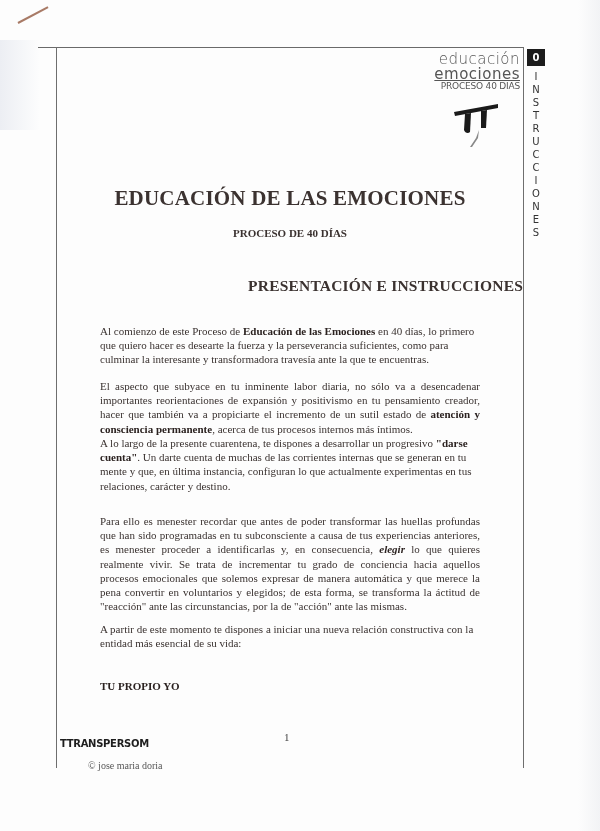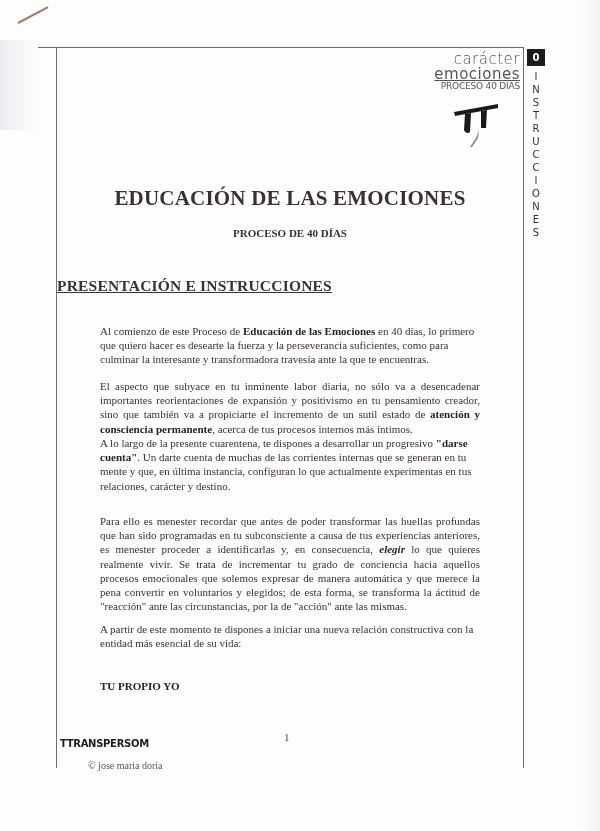--- a/index.html
+++ b/index.html
@@ -28,21 +28,21 @@
   .brand-line3 { font-size: 9px; letter-spacing: -0.2px; margin-top: 0; }
   .logo { position: absolute; left: 452px; top: 98px; width: 50px; height: 50px; }
 
   .side-num { position: absolute; left: 527px; top: 49px; width: 18px; height: 17px; background: #1c1c1c; color: #fff;
     font-family: "DejaVu Sans", sans-serif; font-size: 10px; font-weight: bold; text-align: center; line-height: 17px; }
   .side-text { position: absolute; left: 527px; top: 70px; width: 18px; font-family: "DejaVu Sans", sans-serif; font-size: 10px; color: #333; text-align: center; line-height: 13px; }
   .side-text span { display: block; }
 
   .title { position: absolute; left: 57px; width: 466px; top: 186px; text-align: center; font-weight: bold; font-size: 21px; color: #3b3230; letter-spacing: 0.2px; }
   .subtitle { position: absolute; left: 57px; width: 466px; top: 227px; text-align: center; font-weight: bold; font-size: 11px; color: #3b3230; }
-  .section { position: absolute; left: 57px; width: 466px; top: 277px; text-align: left; font-weight: bold; font-size: 15.5px; color: #3b3230; letter-spacing: 0.2px; text-decoration: underline; }
+  .section { position: absolute; left: 57px; width: 466px; top: 277px; text-align: right; font-weight: bold; font-size: 15.5px; color: #3b3230; letter-spacing: 0.2px; }
 
   .p { position: absolute; left: 100px; width: 380px; font-size: 11px; line-height: 14.2px; color: #3a3230; }
   .p.justify { text-align: justify; }
   .p b { color: #2b2220; }
   .p1 { top: 324px; }
   .p2 { top: 379px; }
   .p3 { top: 420px; margin-top: 16px; }
   .p4 { top: 514px; }
   .p5 { top: 622px; }
   .closing { position: absolute; left: 100px; top: 680px; font-weight: bold; font-size: 11px; color: #2b2220; }
@@ -55,21 +55,21 @@
 <body>
 
 <div class="shade"></div>
 <div class="pen-mark"></div>
 <div class="paper-edge"></div>
 <div class="hline-top"></div>
 <div class="vline-left"></div>
 <div class="vline-right"></div>
 
 <div class="brand">
-  <div class="brand-line1">carácter</div>
+  <div class="brand-line1">educación</div>
   <div class="brand-line2">emociones</div>
   <div class="brand-line3">PROCESO 40 DIAS</div>
 </div>
 
 <svg class="logo" viewBox="0 0 50 50">
   <path d="M2 14 L46 6 L46 10 L3 18 Z" fill="#1a1a1a"></path>
   <path d="M13 16 L19 15 L18 34 C16 36 13 35 12 32 Z" fill="#1a1a1a"></path>
   <path d="M29 13 L35 12 L34 30 L29 30 Z" fill="#1a1a1a"></path>
   <path d="M27 32 L24 40 L18 49 L20 49 L26 40 Z" fill="#888"></path>
 </svg>
@@ -90,21 +90,21 @@
   <span>E</span>
   <span>S</span>
 </div>
 
 <div class="title">EDUCACIÓN DE LAS EMOCIONES</div>
 <div class="subtitle">PROCESO DE 40 DÍAS</div>
 <div class="section">PRESENTACIÓN E INSTRUCCIONES</div>
 
 <div class="p p1"><span>Al comienzo de este Proceso de </span><b>Educación de las Emociones</b><span> en 40 días, lo primero que quiero hacer es desearte la fuerza y la perseverancia suficientes, como para culminar la interesante y transformadora travesía ante la que te encuentras.</span></div>
 
-<div class="p p2 justify"><span>El aspecto que subyace en tu inminente labor diaria, no sólo va a desencadenar importantes reorientaciones de expansión y positivismo en tu pensamiento creador, sino que también va a propiciarte el incremento de un sutil estado de </span><b>atención y consciencia permanente</b><span>, acerca de tus procesos internos más íntimos.</span></div>
+<div class="p p2 justify"><span>El aspecto que subyace en tu inminente labor diaria, no sólo va a desencadenar importantes reorientaciones de expansión y positivismo en tu pensamiento creador, hacer que también va a propiciarte el incremento de un sutil estado de </span><b>atención y consciencia permanente</b><span>, acerca de tus procesos internos más íntimos.</span></div>
 
 <div class="p p3"><span>A lo largo de la presente cuarentena, te dispones a desarrollar un progresivo </span><b>"darse cuenta"</b><span>. Un darte cuenta de muchas de las corrientes internas que se generan en tu mente y que, en última instancia, configuran lo que actualmente experimentas en tus relaciones, carácter y destino.</span></div>
 
 <div class="p p4 justify"><span>Para ello es menester recordar que antes de poder transformar las huellas profundas que han sido programadas en tu subconsciente a causa de tus experiencias anteriores, es menester proceder a identificarlas y, en consecuencia, </span><b><i>elegir</i></b><span> lo que quieres realmente vivir. Se trata de incrementar tu grado de conciencia hacia aquellos procesos emocionales que solemos expresar de manera automática y que merece la pena convertir en voluntarios y elegidos; de esta forma, se transforma la áctitud de "reacción" ante las circunstancias,  por la de "acción" ante las mismas.</span></div>
 
 <div class="p p5">A partir de este momento te dispones a iniciar una nueva relación constructiva con la entidad más esencial de su vida:</div>
 
 <div class="closing">TU PROPIO YO</div>
 
 <div class="page-num">1</div>

